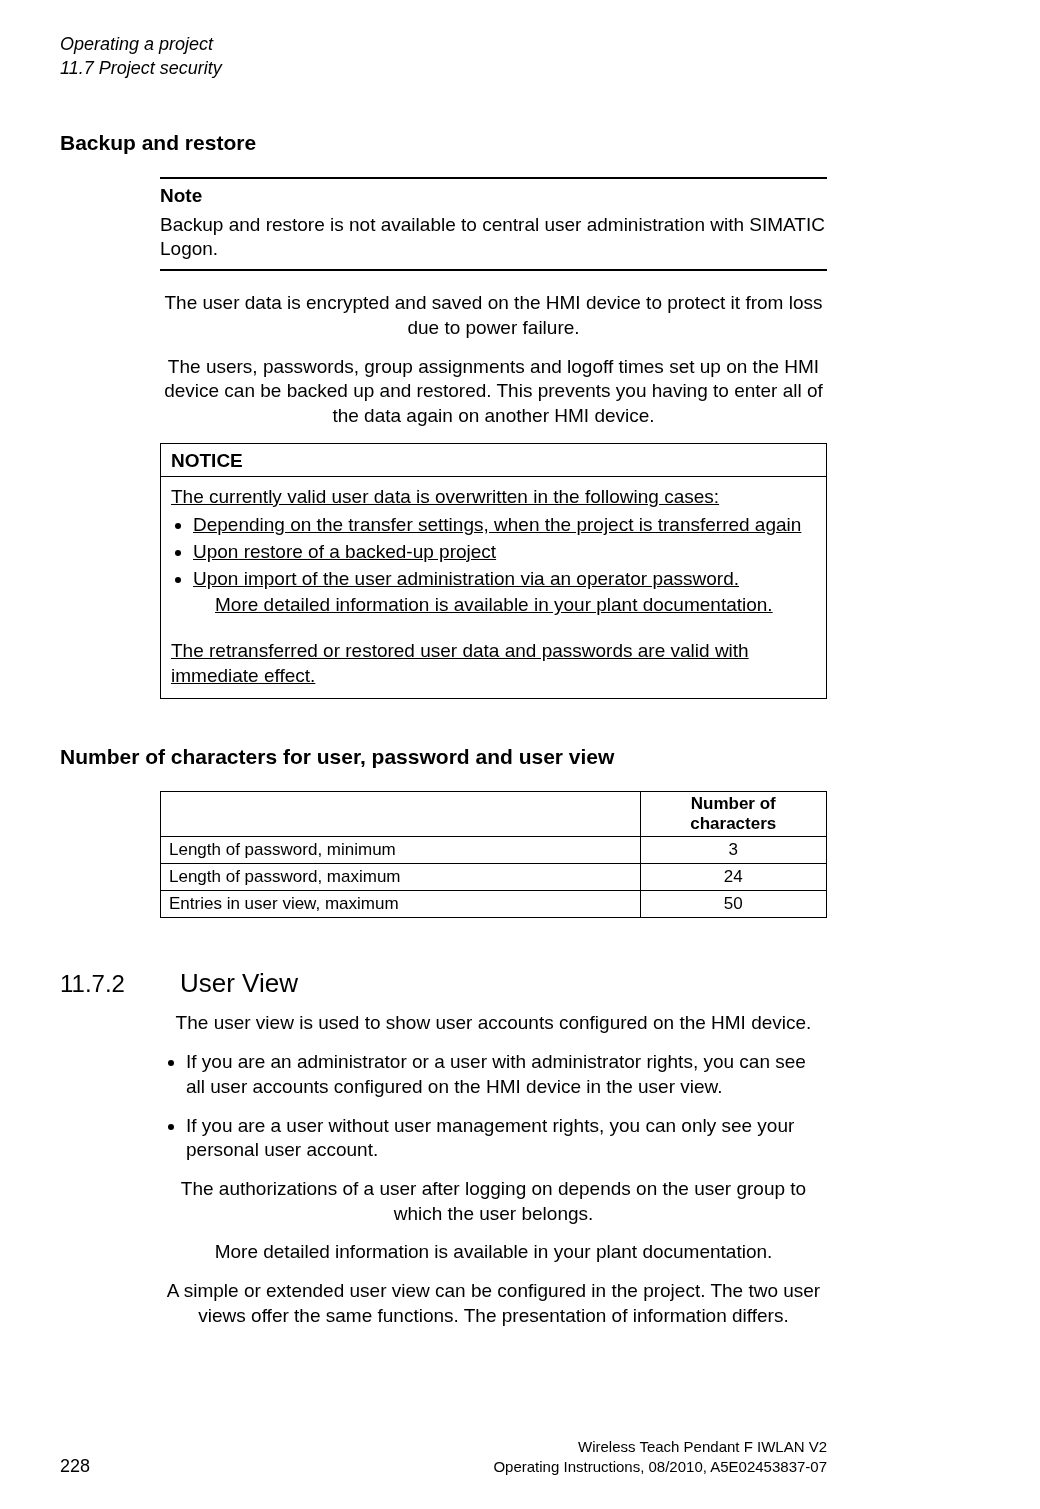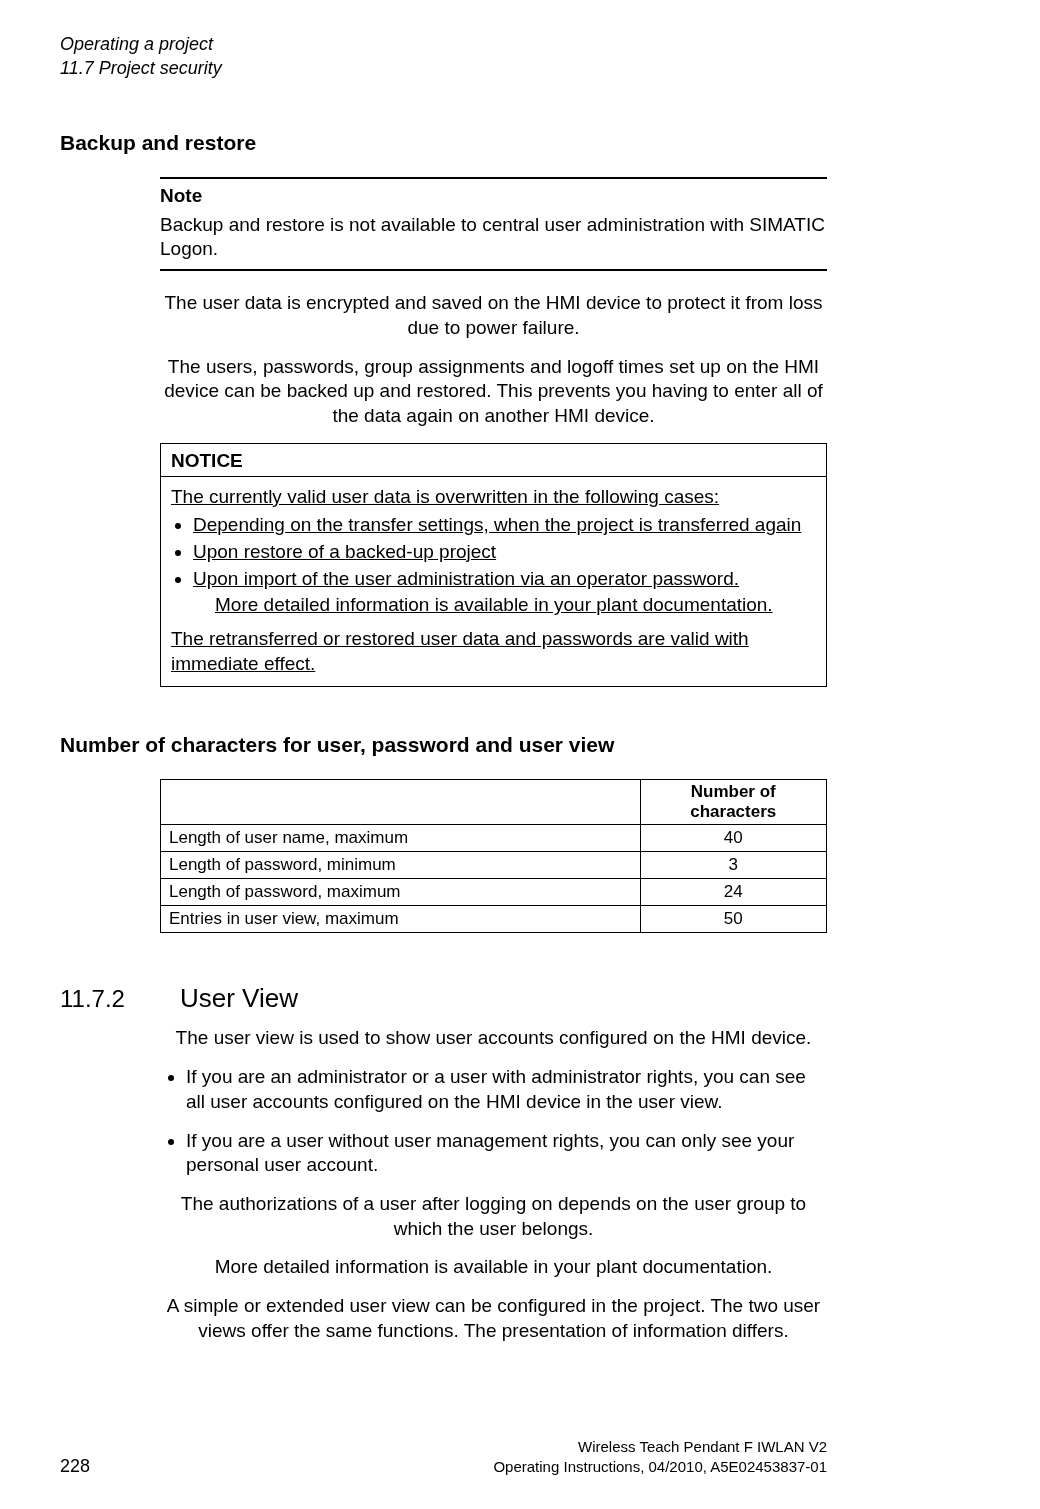--- a/index.html
+++ b/index.html
@@ -63,21 +63,21 @@
     padding: 6px 10px 4px 10px;
     border-bottom: 1.5px solid #000;
   }
   .notice-body {
     padding: 8px 10px 10px 10px;
     font-size: 19px;
     line-height: 1.3;
     text-decoration: underline;
   }
   .notice-body ul {
-    margin: 4px 0 9px 0;
+    margin: 4px 0 21px 0;
     padding-left: 22px;
   }
   .notice-body li {
     margin-bottom: 2px;
   }
   .sub-indent {
     margin-left: 22px;
     margin-top: 2px;
     margin-bottom: 4px;
   }
@@ -203,24 +203,20 @@
         <col style="width:28%">
       </colgroup>
       <thead>
         <tr>
           <th class="blank-head"></th>
           <th class="num-head">Number of characters</th>
         </tr>
       </thead>
       <tbody>
         <tr>
-          <td>Length of user name, maximum</td>
-          <td class="num-col">40</td>
-        </tr>
-        <tr>
           <td>Length of password, minimum</td>
           <td class="num-col">3</td>
         </tr>
         <tr>
           <td>Length of password, maximum</td>
           <td class="num-col">24</td>
         </tr>
         <tr>
           <td>Entries in user view, maximum</td>
           <td class="num-col">50</td>
@@ -242,17 +238,17 @@
     </ul>
     <div class="para">The authorizations of a user after logging on depends on the user group to which the user belongs.</div>
     <div class="para">More detailed information is available in your plant documentation.</div>
     <div class="para">A simple or extended user view can be configured in the project. The two user views offer the same functions. The presentation of information differs.</div>
   </div>
 
   <div class="footer">
     <div class="footer-left">228</div>
     <div class="footer-right">
       <div>Wireless Teach Pendant F IWLAN V2</div>
-      <div>Operating Instructions, 04/2010, A5E02453837-01</div>
+      <div>Operating Instructions, 08/2010, A5E02453837-07</div>
     </div>
   </div>
 
 </div>
 
 </body></html>

